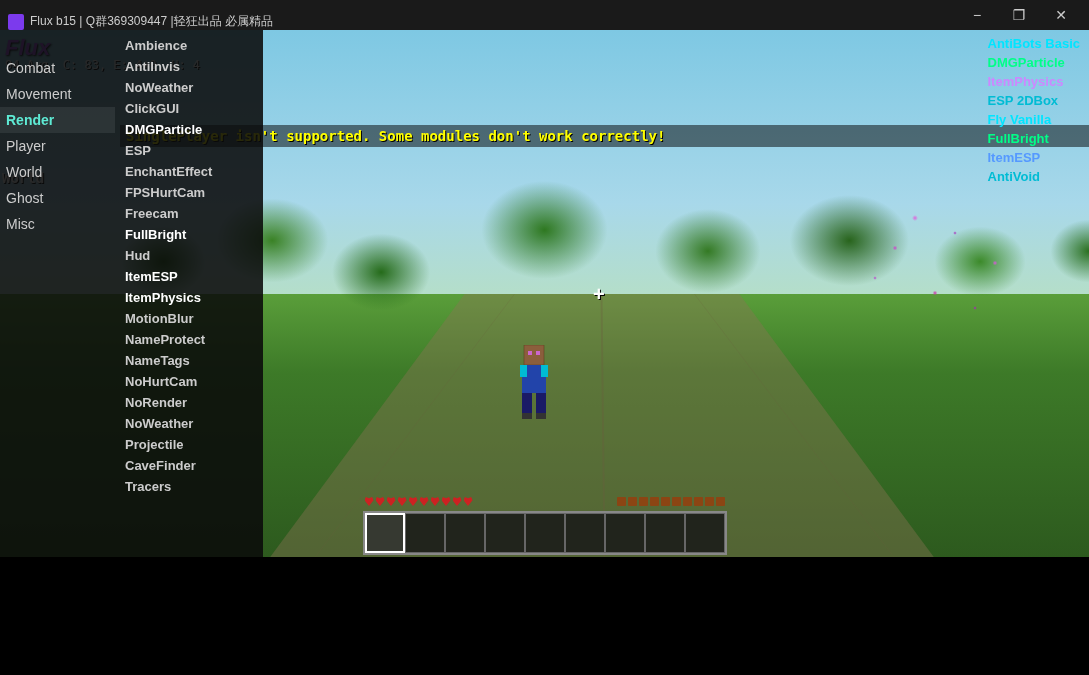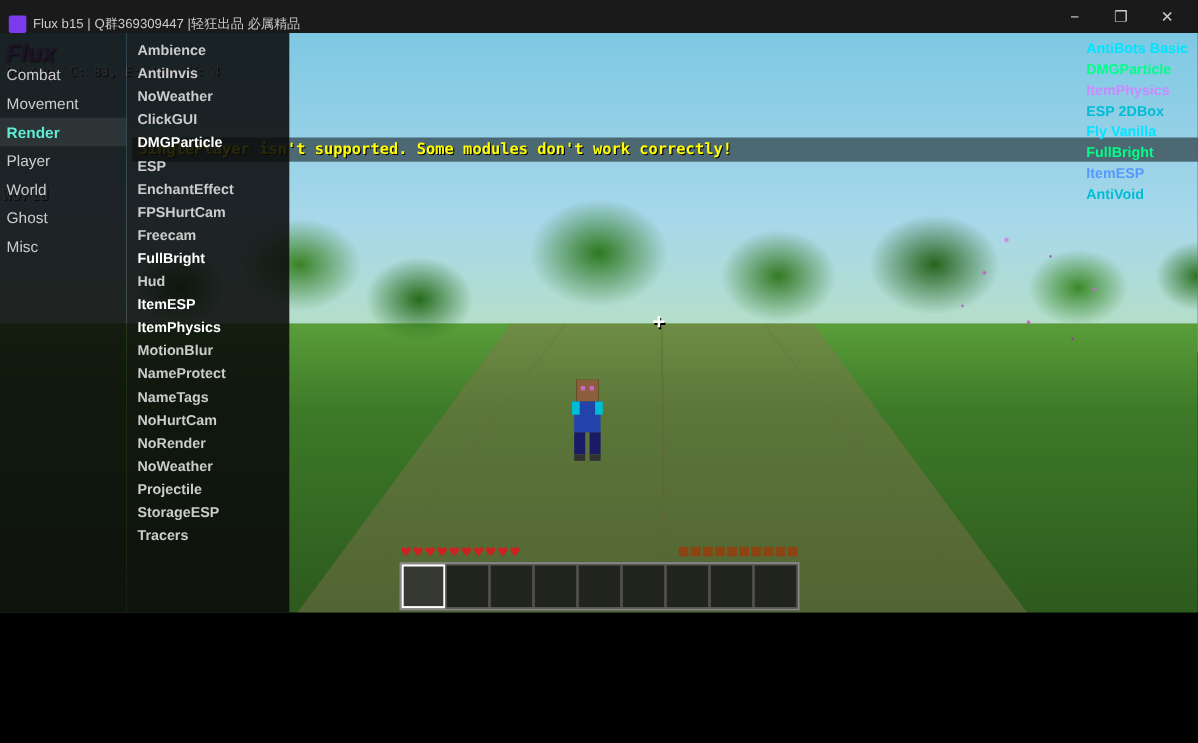--- a/index.html
+++ b/index.html
@@ -460,21 +460,21 @@
     <div class="module-item">Hud</div>
     <div class="module-item active-module">ItemESP</div>
     <div class="module-item active-module">ItemPhysics</div>
     <div class="module-item">MotionBlur</div>
     <div class="module-item">NameProtect</div>
     <div class="module-item">NameTags</div>
     <div class="module-item">NoHurtCam</div>
     <div class="module-item">NoRender</div>
     <div class="module-item">NoWeather</div>
     <div class="module-item">Projectile</div>
-    <div class="module-item">StorageESP</div>
+    <div class="module-item">CaveFinder</div>
     <div class="module-item">Tracers</div>
   </div>
 
   <div id="hotbar-area">
     <div id="bars-row">
 
       <div id="health-bar">
         <div class="heart"></div>
         <div class="heart"></div>
         <div class="heart"></div>

